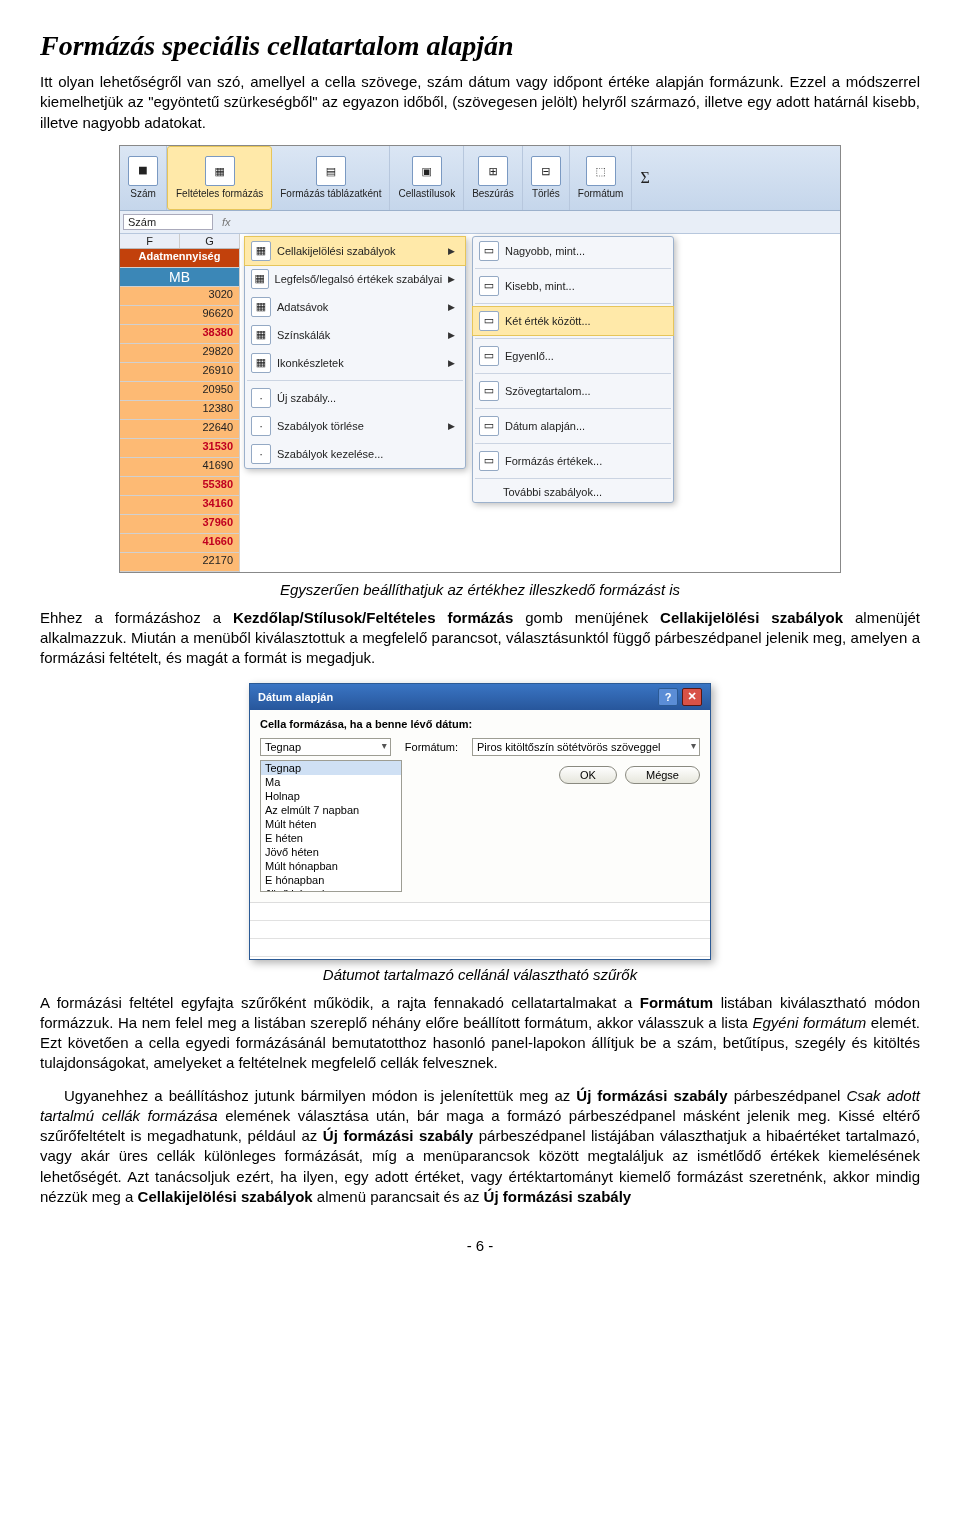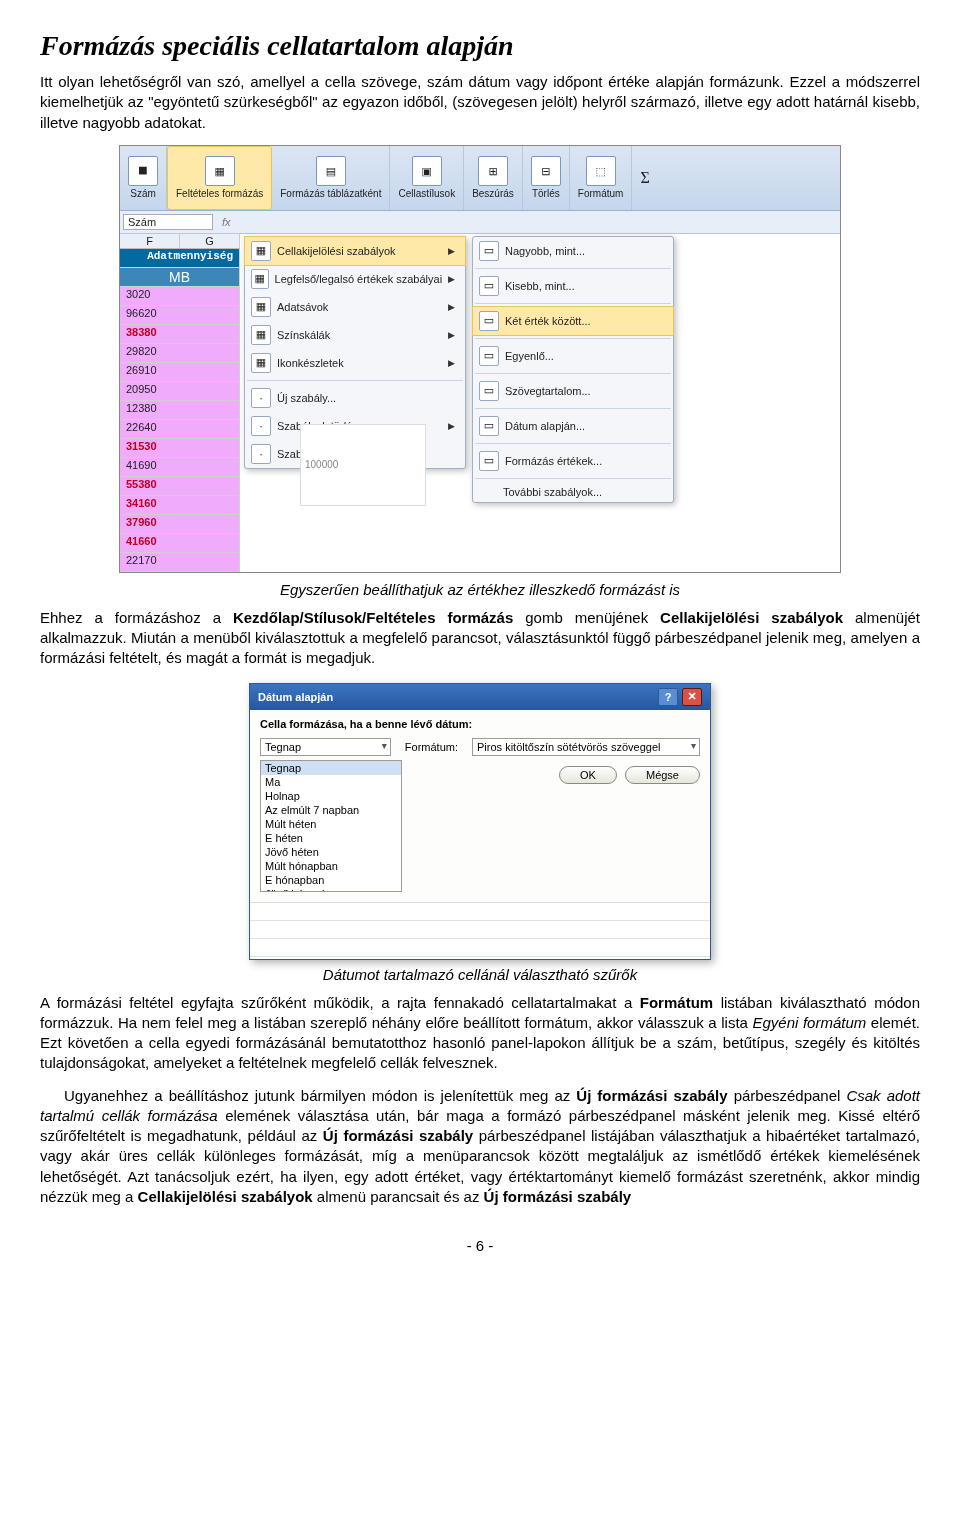--- a/index.html
+++ b/index.html
@@ -61,22 +61,22 @@
   .namebox-row {
     display: flex; align-items: center; background: #e8eef7; border-bottom: 1px solid #b7c7dd;
     height: 22px;
   }
   .namebox-row .nb { width: 80px; background: #fff; border: 1px solid #aab; margin: 0 3px; padding: 1px 4px; }
   .namebox-row .fx { font-style: italic; color: #777; padding: 0 6px; }
   .shot-body { display: flex; background: #fff; }
   .col-head { display: flex; background: #e9eef7; border-bottom: 1px solid #bbb; }
   .col-head div { width: 60px; text-align: center; border-right: 1px solid #ccc; font-size: 11px; padding: 1px 0; }
   .sheet-col { display: flex; flex-direction: column; width: 120px; }
-  .cell { border-right: 1px solid #d0d0d0; border-bottom: 1px solid #d0d0d0; height: 16px; padding: 1px 6px; font-size: 11px; background: #f0abfc; }
-  .cell.hdr { background: #0369a1; color: #fff; text-align: right; font-weight: bold; font-family: Liberation Mono, monospace; }
+  .cell { border-right: 1px solid #d0d0d0; border-bottom: 1px solid #d0d0d0; height: 16px; padding: 1px 6px; text-align: right; font-size: 11px; background: #fdba74; }
+  .cell.hdr { background: #c2410c; color: #fff; text-align: center; font-weight: bold; }
   .cell.hdr2 { background: #3b87b7; color: #fff; text-align: center; font-size: 14px; }
   .cell.red { color: #c00020; font-weight: bold; }
   .menu {
     background: #f4f6fa; border: 1px solid #9cb1cc; border-radius: 3px;
     box-shadow: 2px 2px 6px rgba(0,0,0,.25);
     font-size: 11px;
   }
   .menu .mi { display: flex; align-items: center; gap: 6px; padding: 4px 10px 4px 6px; white-space: nowrap; }
   .menu .mi:hover, .menu .mi.sel { background: #ffe9a9; outline: 1px solid #e6c55a; }
   .menu .mi .chev { margin-left: auto; color: #333; font-size: 9px; }
@@ -282,21 +282,20 @@
           <div class="mi">
             <span class="mico">▭</span>
             <span>Formázás értékek...</span>
           </div>
           <div class="sep"></div>
           <div class="mi">
             <span style="width:18px"></span>
             <span>További szabályok...</span>
           </div>
         </div>
-      <div class="chartback">100000</div>
     </div>
   </div>
 </div>
 
 <p class="caption">Egyszerűen beállíthatjuk az értékhez illeszkedő formázást is</p>
 
 <p class="body noindent">
   <span>Ehhez a formázáshoz a </span><b>Kezdőlap/Stílusok/Feltételes formázás</b><span> gomb menüjének </span><b>Cellakijelölési szabályok</b><span> almenüjét alkalmazzuk. Miután a menüből kiválasztottuk a megfelelő parancsot, választásunktól függő párbeszédpanel jelenik meg, amelyen a formázási feltételt, és magát a formát is megadjuk.</span>
 </p>
 

